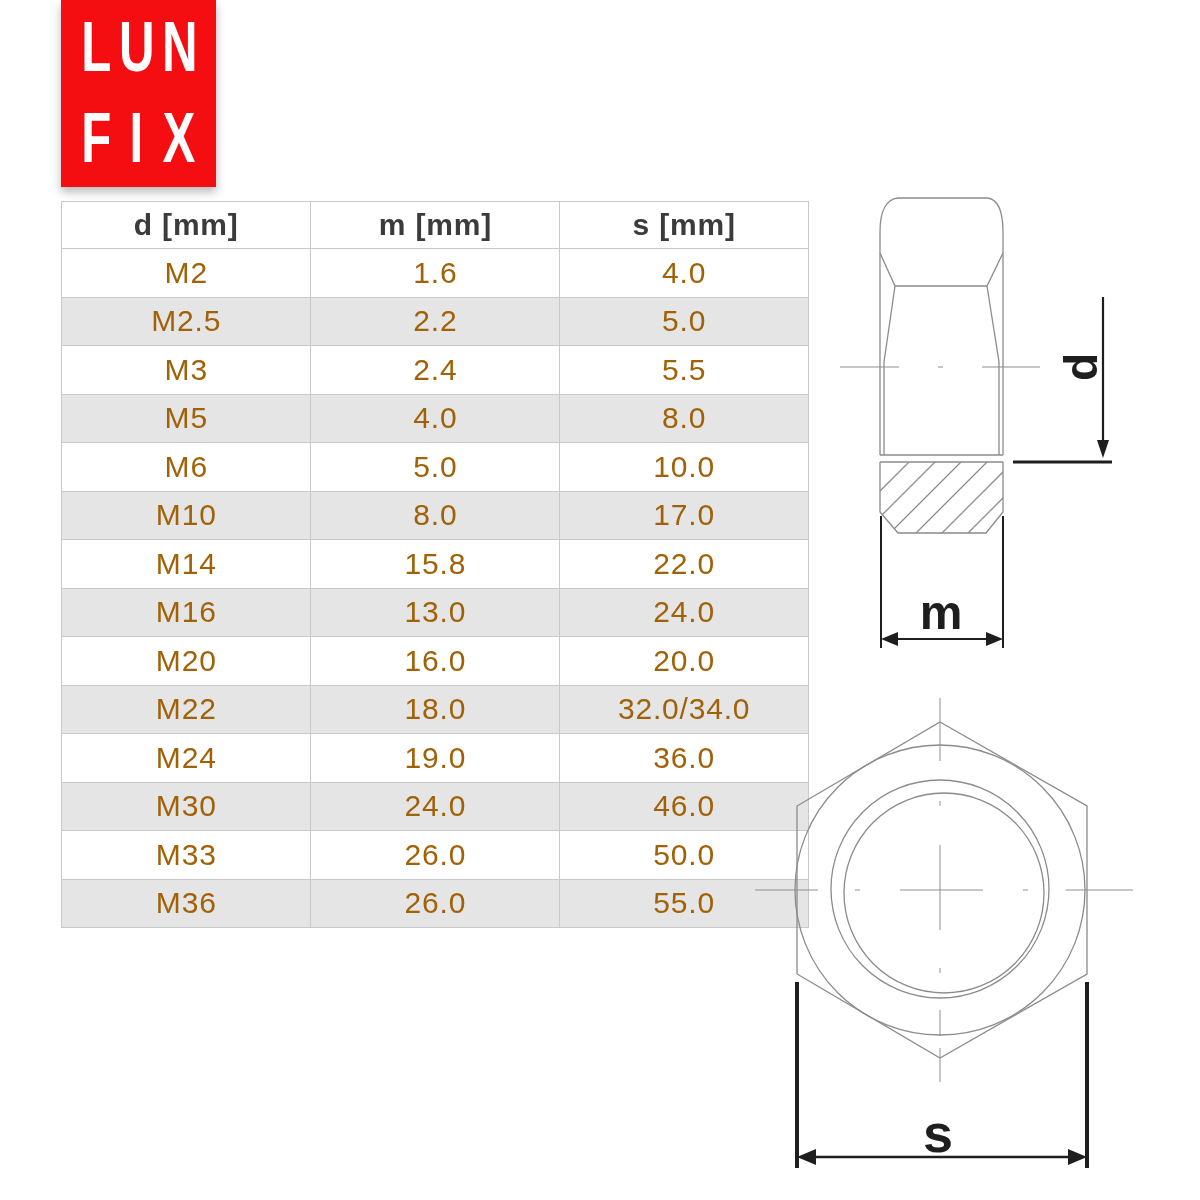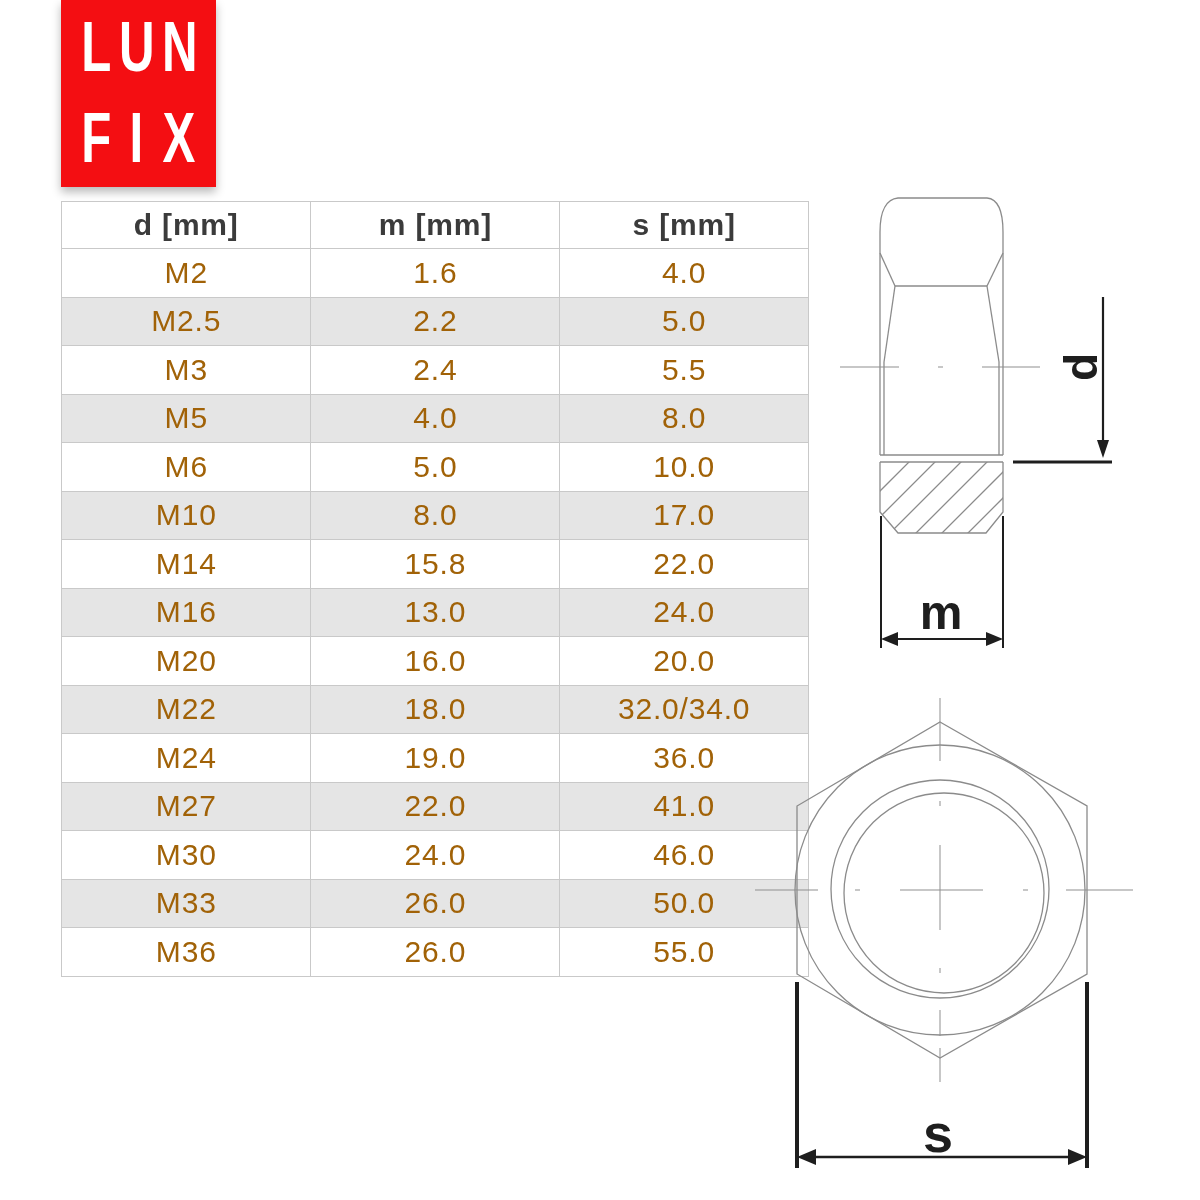--- a/index.html
+++ b/index.html
@@ -139,25 +139,20 @@
         <td>M22</td>
         <td>18.0</td>
         <td>32.0/34.0</td>
       </tr>
       <tr>
         <td>M24</td>
         <td>19.0</td>
         <td>36.0</td>
       </tr>
       <tr>
-        <td>M27</td>
-        <td>22.0</td>
-        <td>41.0</td>
-      </tr>
-      <tr>
         <td>M30</td>
         <td>24.0</td>
         <td>46.0</td>
       </tr>
       <tr>
         <td>M33</td>
         <td>26.0</td>
         <td>50.0</td>
       </tr>
       <tr>

